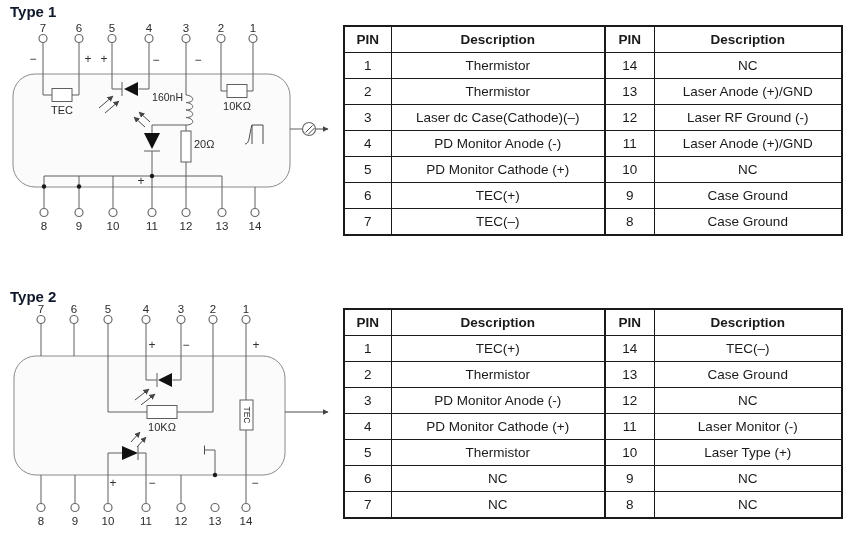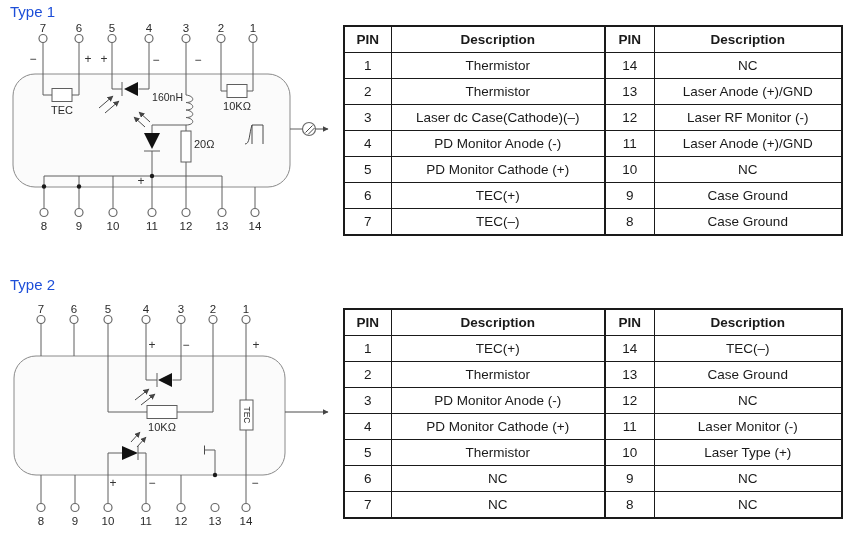--- a/index.html
+++ b/index.html
@@ -1,20 +1,20 @@
 <!DOCTYPE html>
 <html><head>
 <meta charset="utf-8">
 <style>
   html,body{margin:0;padding:0;background:#fff;}
   .canvas{position:relative;width:845px;height:533px;background:#fff;overflow:hidden;
           font-family:"Liberation Sans",sans-serif;color:#1a1a1a;}
-  .diagram-title{position:absolute;left:10px;font-size:15px;font-weight:normal;color:#1d4ed8;}
+  .diagram-title{position:absolute;left:10px;font-size:15px;font-weight:bold;color:#0f172a;}
   #t1-title{top:3px;}
-  #t2-title{top:276px;}
+  #t2-title{top:288px;}
   svg{position:absolute;left:0;}
   #svg1{top:0;}
   #svg2{top:268px;}
   svg text{font-family:"Liberation Sans",sans-serif;fill:#2a2a2a;}
   .pin-num{font-size:11.5px;text-anchor:middle;}
   .comp-label{font-size:11px;text-anchor:middle;}
   .sign{font-size:12px;text-anchor:middle;fill:#333;}
   .wire{stroke:#5f5f5f;stroke-width:1;fill:none;}
   .pkg{fill:#fbfbfb;stroke:#8a8a8a;stroke-width:1;}
   .pad{fill:#fff;stroke:#6a6a6a;stroke-width:1.2;}
@@ -295,21 +295,21 @@
         <tr>
           <td>2</td>
           <td>Thermistor</td>
           <td>13</td>
           <td>Laser Anode (+)/GND</td>
         </tr>
         <tr>
           <td>3</td>
           <td>Laser dc Case(Cathode)(–)</td>
           <td>12</td>
-          <td>Laser RF Monitor (-)</td>
+          <td>Laser RF Ground (-)</td>
         </tr>
         <tr>
           <td>4</td>
           <td>PD Monitor Anode (-)</td>
           <td>11</td>
           <td>Laser Anode (+)/GND</td>
         </tr>
         <tr>
           <td>5</td>
           <td>PD Monitor Cathode (+)</td>

